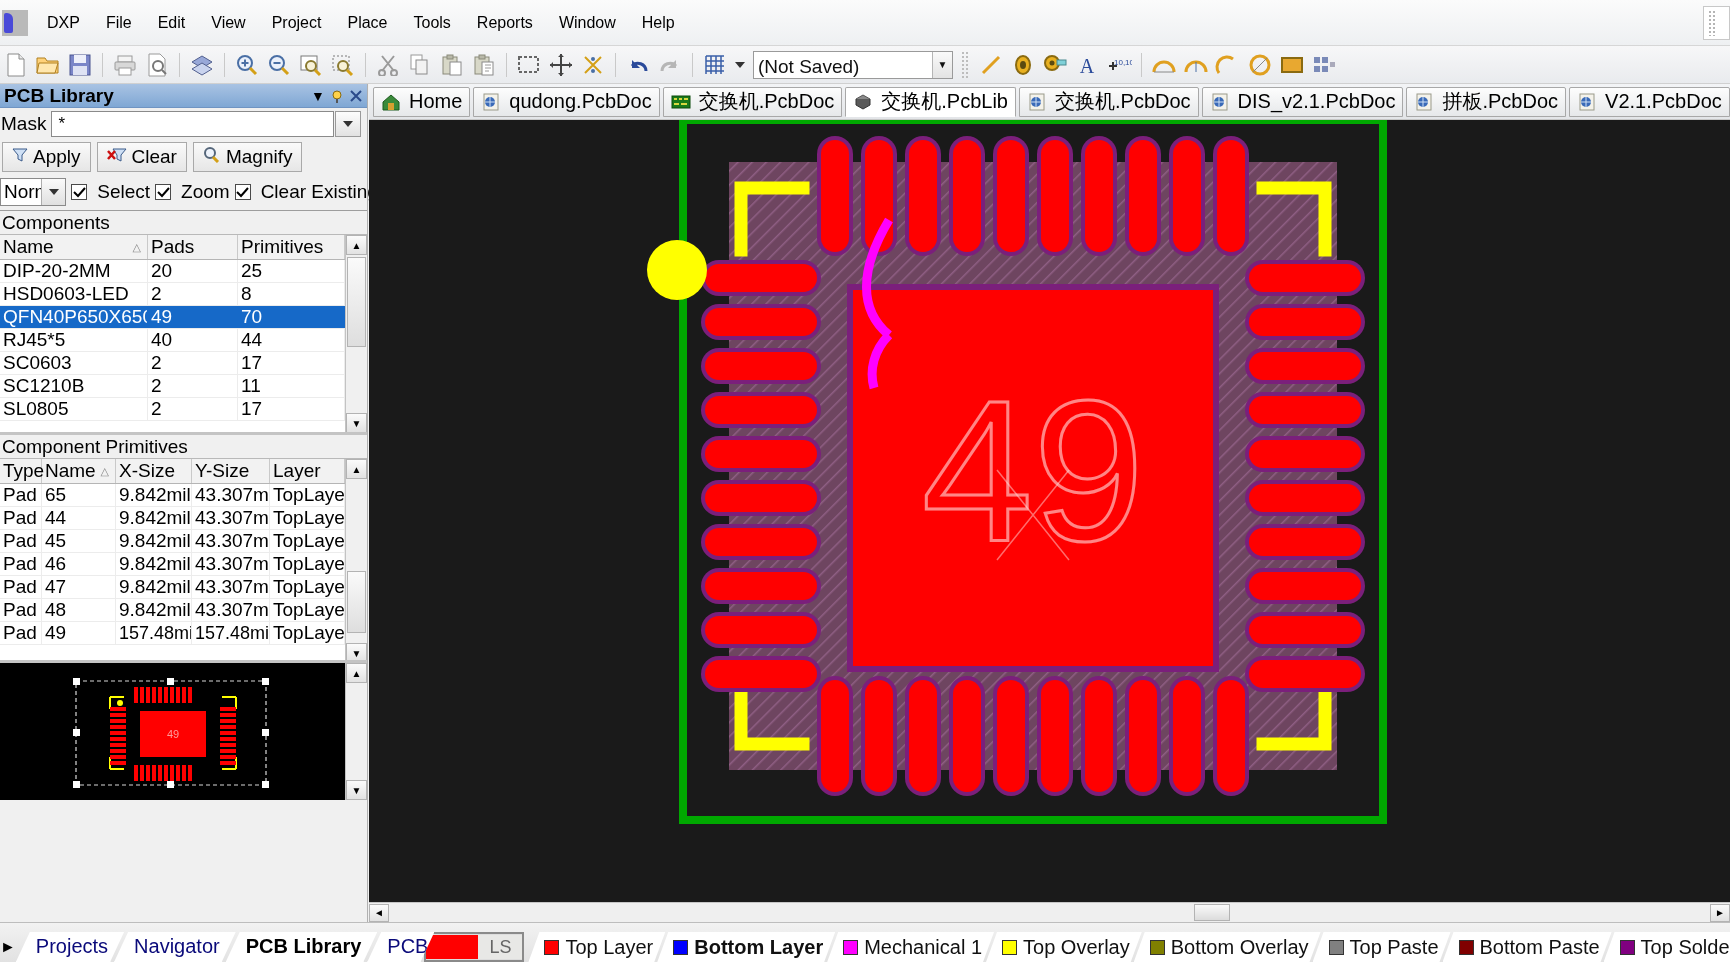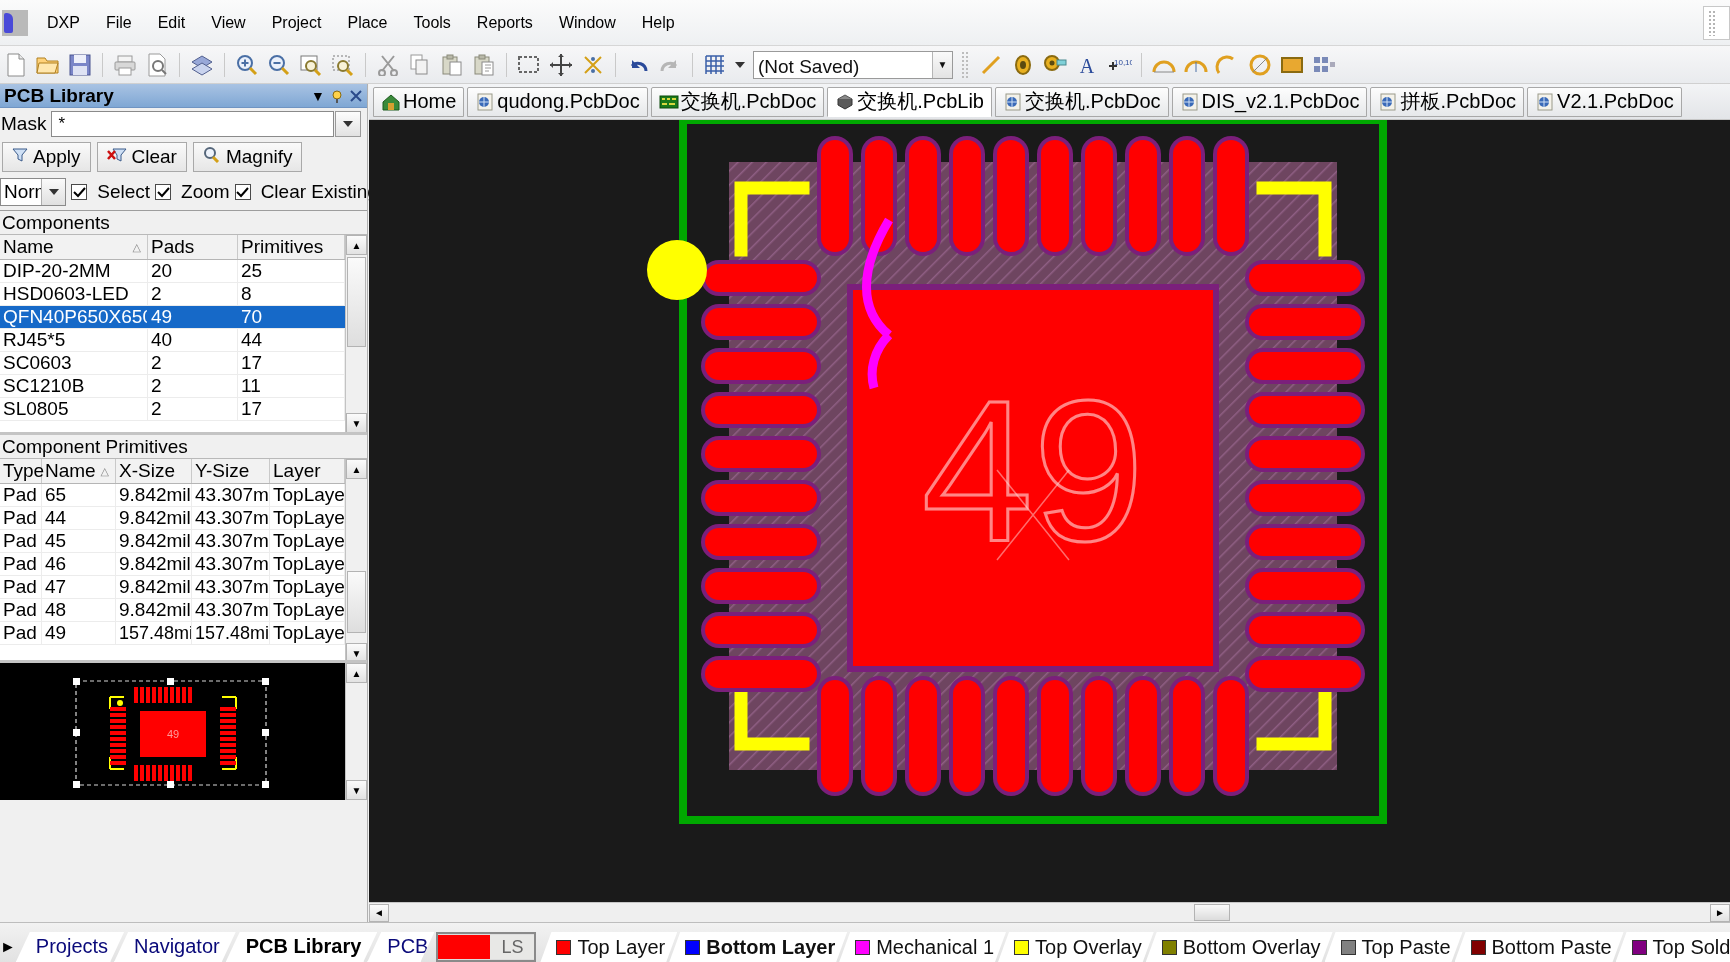--- a/index.html
+++ b/index.html
@@ -151,21 +151,21 @@
   }
   .tabbar{
     position:absolute;left:0;top:0;right:0;height:36px;
     background:linear-gradient(#f3f4f6,#e3e5e8);
     border-bottom:1px solid #c6c6c6;
     display:flex;align-items:center;gap:3px;padding-left:4px;
   }
   .dtab{
     height:30px;background:linear-gradient(#fdfdfd,#e6e8ea);
     border:1px solid #a8a8a8;border-radius:2px 2px 0 0;
-    display:flex;align-items:center;gap:2px;padding:0 7px;font-size:20px;white-space:nowrap;
+    display:flex;align-items:center;gap:8px;padding:0 7px;font-size:20px;white-space:nowrap;
   }
   .dtab.active{background:#fff;border-bottom-color:#fff;}
   .dtab .tico{width:20px;height:18px;flex:none;display:flex;align-items:center;justify-content:center;}
   .pcbcanvas{position:absolute;left:0;top:36px;right:0;bottom:20px;background:#1a1a1a;overflow:hidden;}
   .hscroll{
     position:absolute;left:0;right:0;bottom:0;height:20px;background:#efefef;
     border-top:1px solid #c6c6c6;display:flex;align-items:center;
   }
   .hsbtn{width:20px;height:18px;background:linear-gradient(#fbfbfb,#e2e2e2);
          border:1px solid #b3b3b3;display:flex;align-items:center;justify-content:center;font-size:10px;}
@@ -1010,21 +1010,21 @@
     <div class="ptab">
         <span>Navigator</span>
       </div>
     <div class="ptab active">
         <span>PCB Library</span>
       </div>
     <div class="ptab" style="padding-right:6px;">
         <span>PCB</span>
       </div>
 
-    <div class="lsbox" style="margin-left:12px;">
+    <div class="lsbox" style="">
       <div class="c1"></div>
       <div class="c2">LS</div>
     </div>
 
     <div class="ltabs">
       <div class="ltab">
         <span class="sw" style="background:#ff0000"></span>
         <span>Top Layer</span>
       </div>
       <div class="ltab active">

